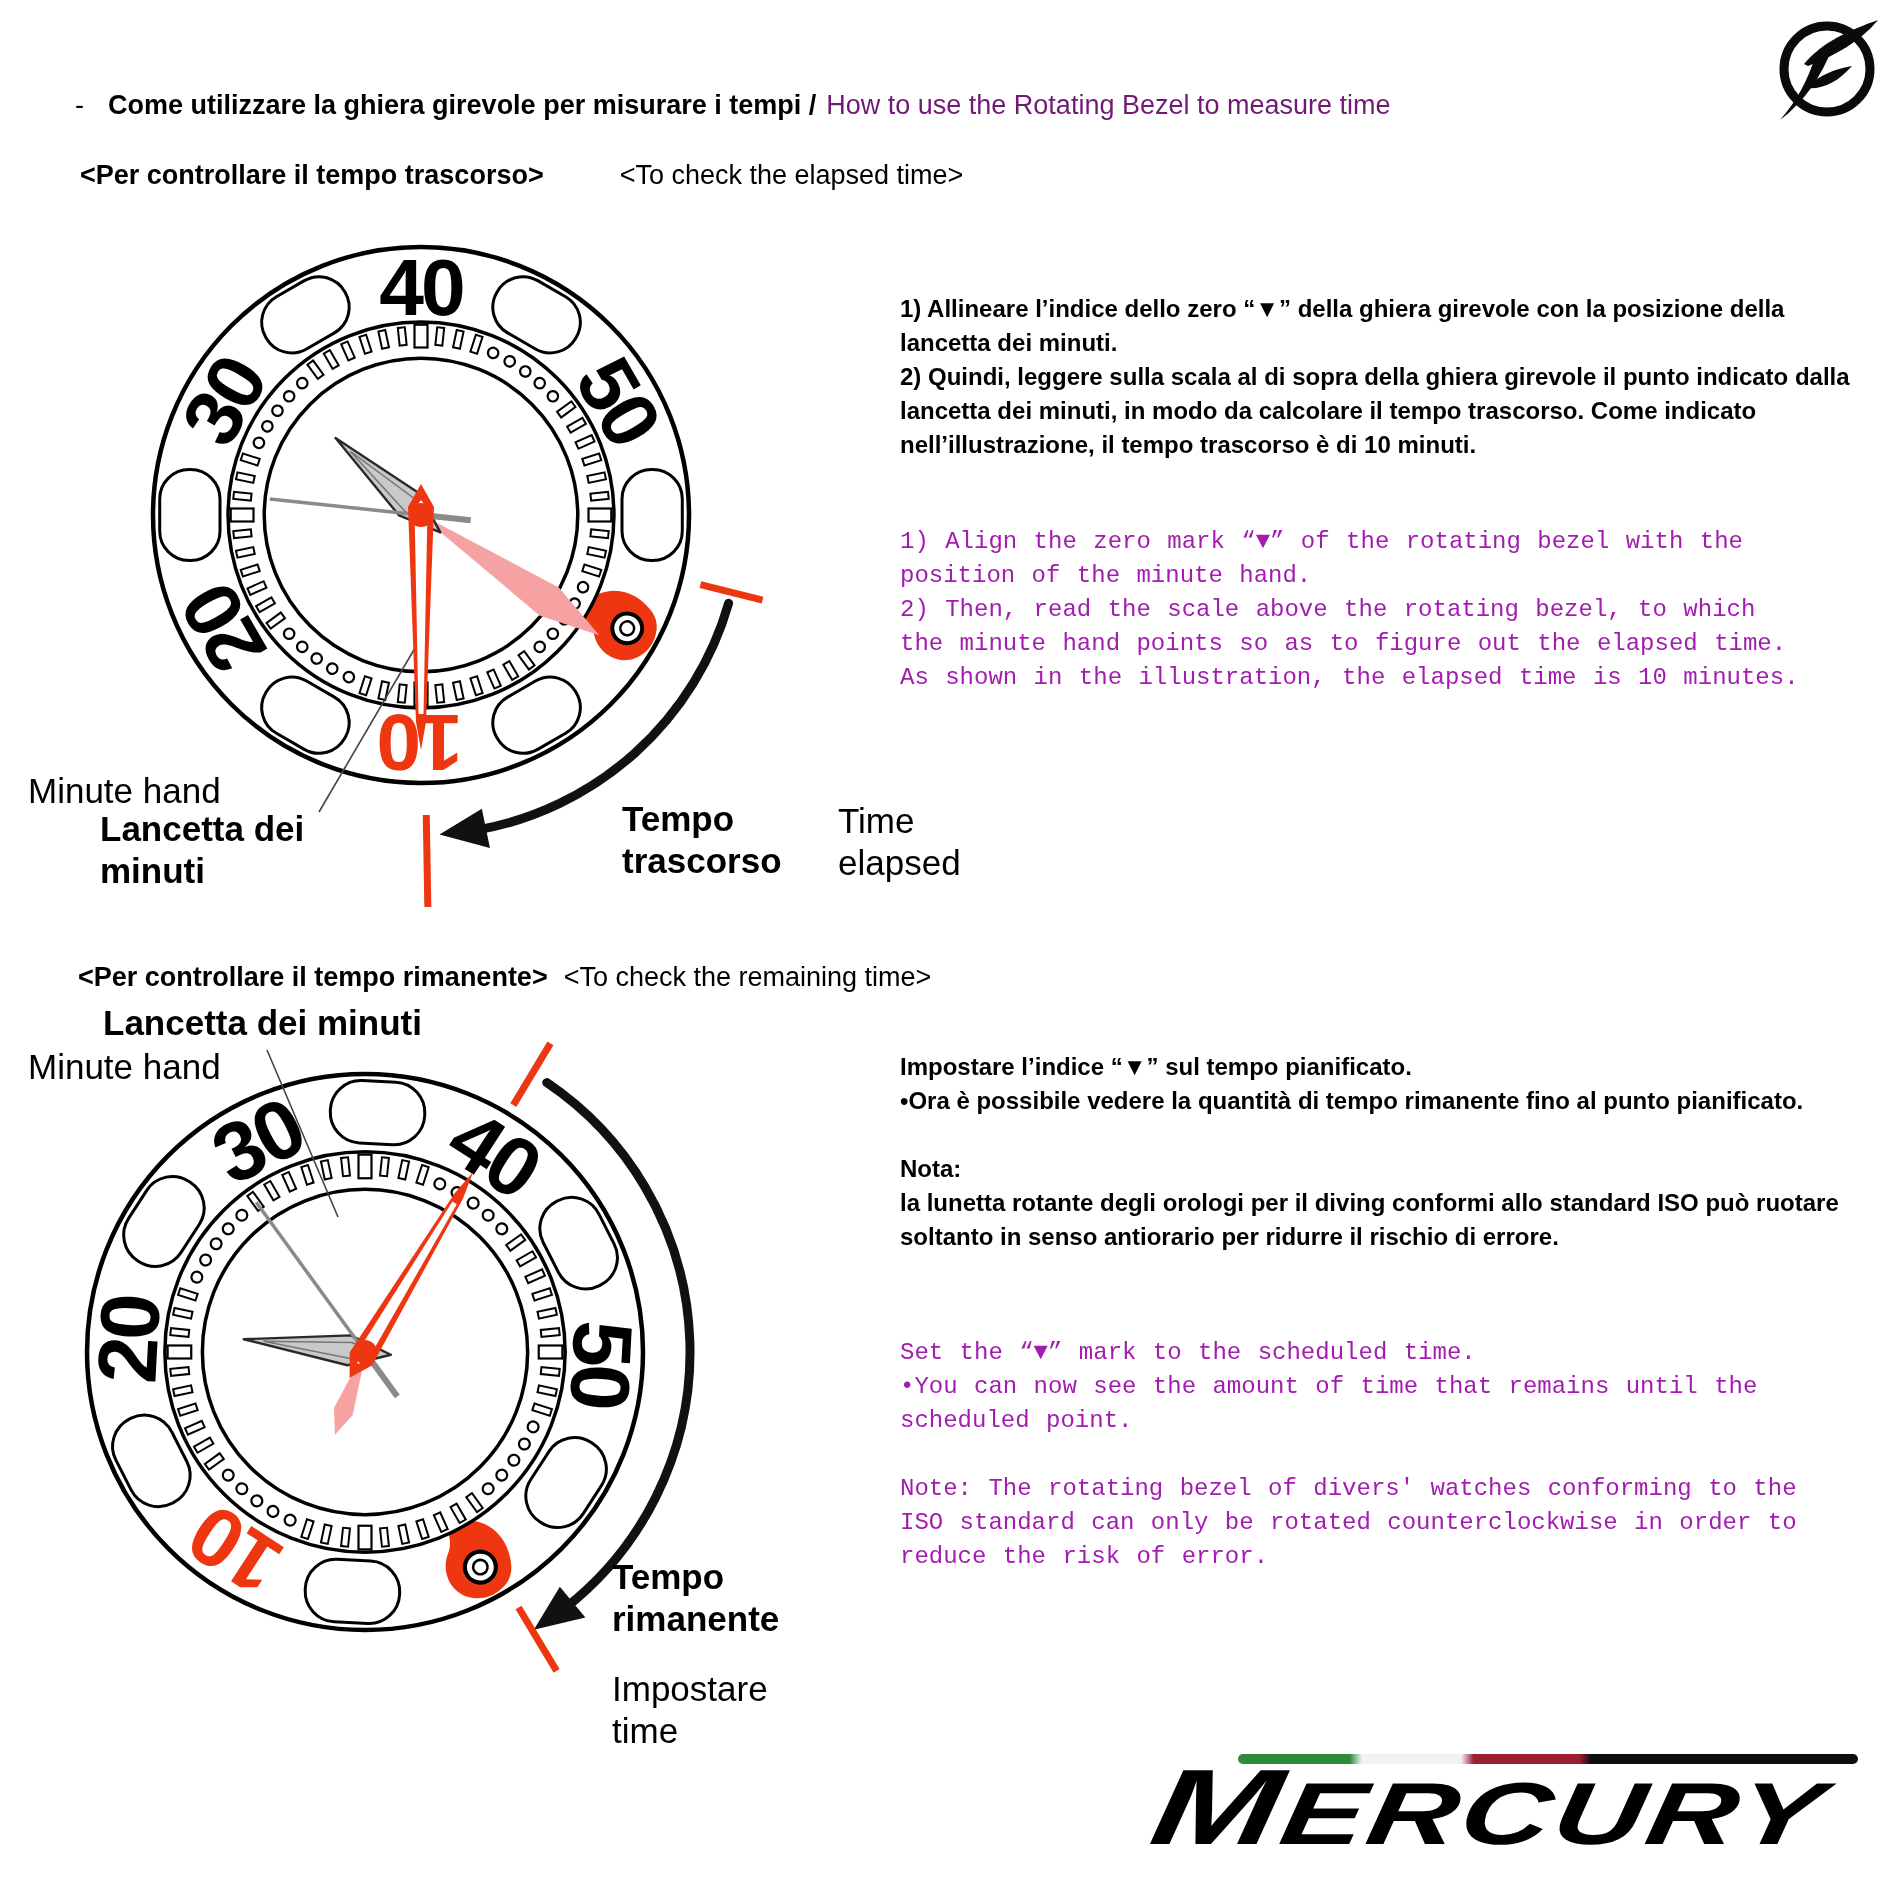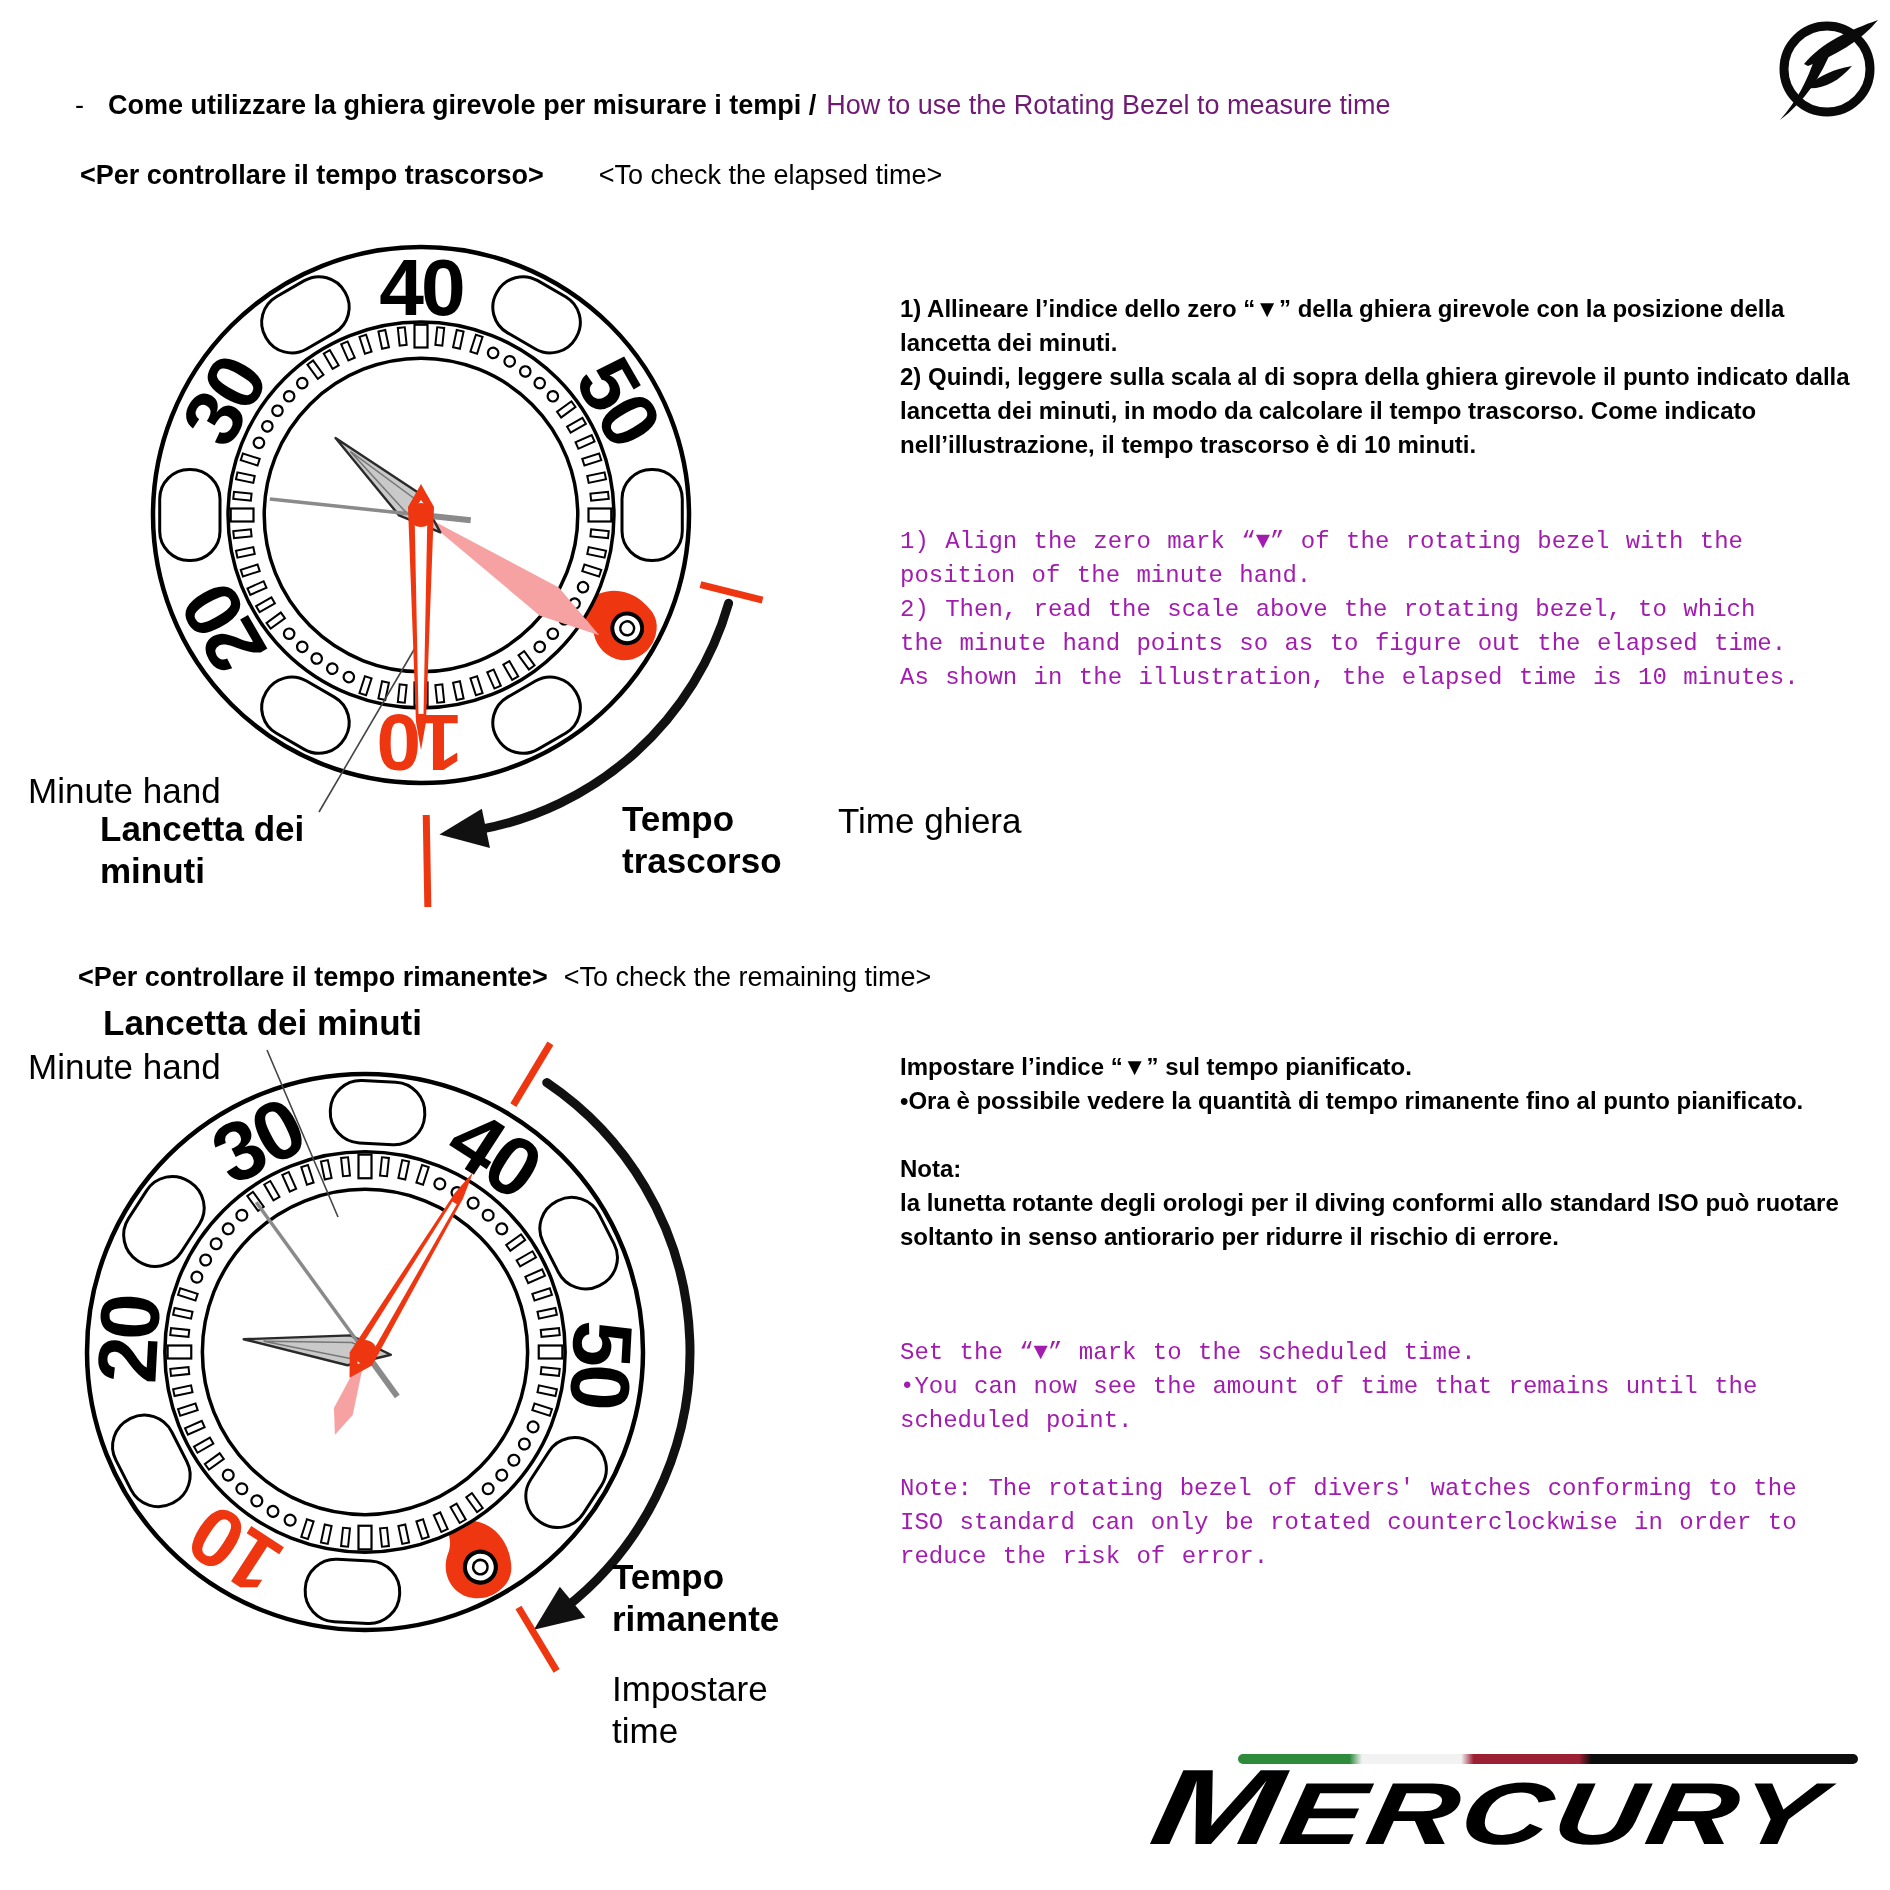--- a/index.html
+++ b/index.html
@@ -30,21 +30,21 @@
   <path d="M 12,110 C 36,92 54,66 64,38 L 47,47 C 40,70 28,92 12,110 Z" fill="#0a0a0a"></path>
   <path d="M 36,54 C 54,32 82,20 110,10 C 92,32 66,46 40,56 Z" fill="#0a0a0a"></path>
   <path d="M 38,78 C 52,64 68,59 84,56 C 70,72 54,80 38,78 Z" fill="#0a0a0a"></path>
 </svg>
 
 <div class="abs trow">
   <span class="dash">-</span><span class="b">Come utilizzare la ghiera girevole per misurare i tempi /</span><span class="en">How to use the Rotating Bezel to measure time</span>
 </div>
 
 <div class="abs hrow" style="left:80px;top:160px;">
-  <span class="b">&lt;Per controllare il tempo trascorso&gt;</span><span style="margin-left:55px;">&lt;To check the elapsed time&gt;</span>
+  <span class="b">&lt;Per controllare il tempo trascorso&gt;</span><span style="margin-left:76px;">&lt;To check the elapsed time&gt;</span>
 </div>
 
 <svg id="watch1" style="left:80px;top:210px;" width="700" height="710" viewBox="0 0 700 710">
     <circle cx="341" cy="305" r="268" fill="#fff" stroke="#000" stroke-width="4.5"></circle>
     <rect x="295.44" y="43.69999999999999" width="91.12" height="60.300000000000004" rx="29.48" fill="#fff" stroke="#000" stroke-width="3" transform="rotate(30 341 305)"></rect>
     <rect x="295.44" y="43.69999999999999" width="91.12" height="60.300000000000004" rx="29.48" fill="#fff" stroke="#000" stroke-width="3" transform="rotate(90 341 305)"></rect>
     <rect x="295.44" y="43.69999999999999" width="91.12" height="60.300000000000004" rx="29.48" fill="#fff" stroke="#000" stroke-width="3" transform="rotate(150 341 305)"></rect>
     <rect x="295.44" y="43.69999999999999" width="91.12" height="60.300000000000004" rx="29.48" fill="#fff" stroke="#000" stroke-width="3" transform="rotate(210 341 305)"></rect>
     <rect x="295.44" y="43.69999999999999" width="91.12" height="60.300000000000004" rx="29.48" fill="#fff" stroke="#000" stroke-width="3" transform="rotate(270 341 305)"></rect>
     <rect x="295.44" y="43.69999999999999" width="91.12" height="60.300000000000004" rx="29.48" fill="#fff" stroke="#000" stroke-width="3" transform="rotate(330 341 305)"></rect>
@@ -259,21 +259,21 @@
     </g>
     <path d="M 648.603742700262,393.2039538614397 A 320 320 0 0 1 396.5674168534177,620.1384809639065" fill="none" stroke="#111" stroke-width="9" stroke-linecap="round"></path>
     <path d="M 359.42048862706156,624.469381316489 L 409.94768042121416,637.9357556114004 L 401.83618860695367,598.7668431865297 Z" fill="#111"></path>
     <line x1="620.4451691674869" y1="374.6735059327043" x2="682.5440956491507" y2="390.15650725108304" stroke="#ee3711" stroke-width="7"></line>
     <line x1="346.235721931185" y1="604.9543085469174" x2="347.8413433234151" y2="696.9402965013054" stroke="#ee3711" stroke-width="7"></line>
   </svg>
 
 <div class="abs lbl" style="left:28px;top:770px;">Minute hand</div>
 <div class="abs lbl b" style="left:100px;top:808px;width:300px;">Lancetta dei minuti</div>
 <div class="abs lbl b" style="left:622px;top:798px;width:220px;">Tempo trascorso</div>
-<div class="abs lbl" style="left:838px;top:800px;width:190px;">Time ghiera</div>
+<div class="abs lbl" style="left:838px;top:800px;width:190px;">Time elapsed</div>
 
 <div class="abs pre body-txt it-b" style="left:900px;top:292px;">1) Allineare l’indice dello zero “▼” della ghiera girevole con la posizione della lancetta dei minuti.
 2) Quindi, leggere sulla scala al di sopra della ghiera girevole il punto indicato dalla lancetta dei minuti, in modo da calcolare il tempo trascorso. Come indicato nell’illustrazione, il tempo trascorso è di 10 minuti.</div>
 <div class="abs pre body-txt en-r" style="left:900px;top:525px;">1) Align the zero mark “▼” of the rotating bezel with the position of the minute hand.
 2) Then, read the scale above the rotating bezel, to which the minute hand points so as to figure out the elapsed time. As shown in the illustration, the elapsed time is 10 minutes.</div>
 
 <div class="abs hrow" style="left:78px;top:962px;">
   <span class="b">&lt;Per controllare il tempo rimanente&gt;</span><span style="margin-left:16px;">&lt;To check the remaining time&gt;</span>
 </div>
 

